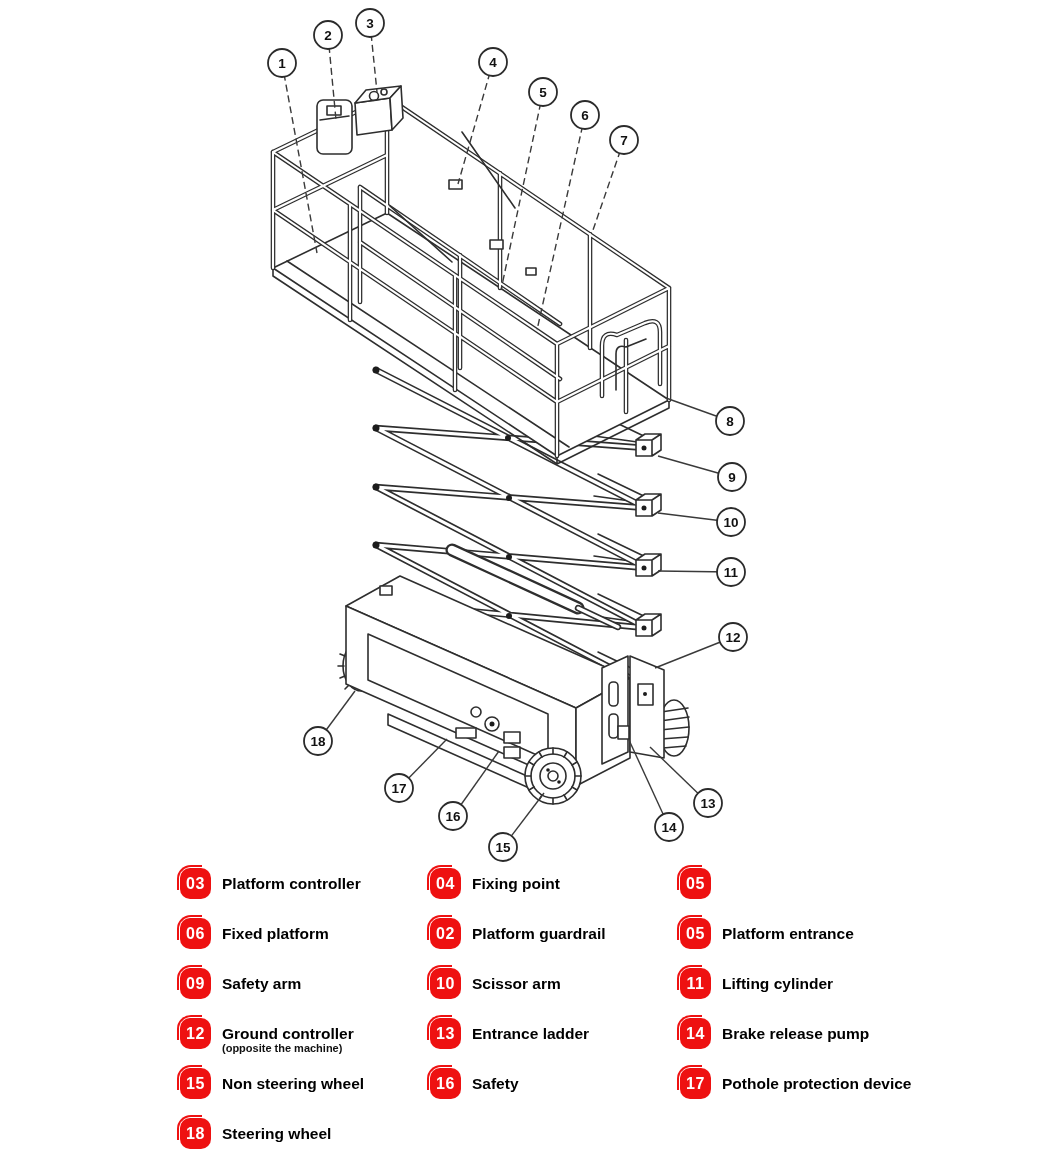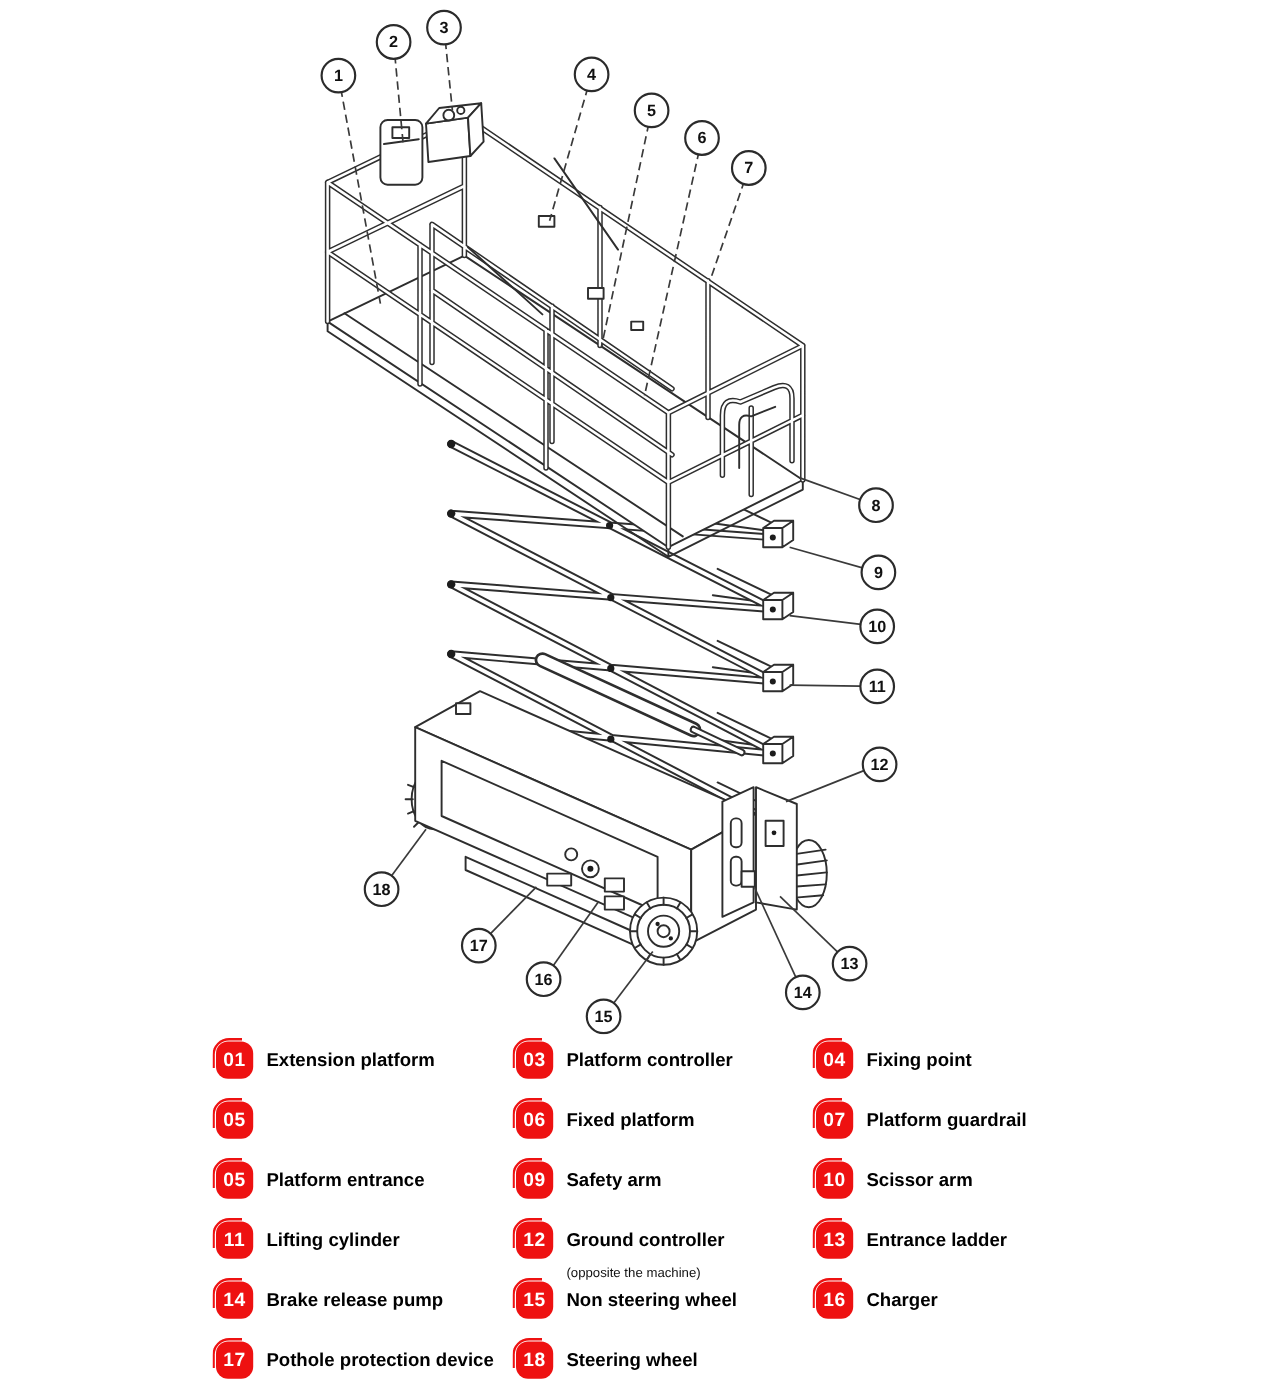--- a/index.html
+++ b/index.html
@@ -28,21 +28,21 @@
           grid-template-columns:250px 250px 250px;grid-auto-rows:50px;}
   .legend-item{display:flex;align-items:flex-start;}
   .badge{position:relative;width:31px;height:31px;border-radius:10px;background:var(--badge);
          color:#fff;font-weight:bold;font-size:16px;line-height:31px;text-align:center;
          flex:0 0 31px;letter-spacing:0.5px;}
   .badge::before{content:"";position:absolute;top:-3.5px;left:-3.5px;width:23px;height:23px;
          border-top:2.2px solid var(--badge);border-left:2.2px solid var(--badge);
          border-top-left-radius:14px;}
   .lbl{margin-left:11px;padding-top:7px;font-weight:bold;font-size:15.5px;line-height:17px;
        color:#000;max-width:195px;}
-  .sub{display:block;font-weight:normal;font-size:11px;line-height:12px;color:#111;margin-top:13px;}
+  .sub{display:block;font-weight:bold;font-size:11px;line-height:12px;color:#111;margin-top:0;}
 </style>
 </head>
 <body>
 
 <div class="page">
 
   <svg class="diagram" width="1060" height="862" viewBox="0 0 1060 862">
 
     <path class="ln" d="
       M652,440 L598,414 M652,444 L594,436
@@ -260,40 +260,36 @@
         <g>
           <line x1="318" y1="741" x2="355" y2="691" class="leader"></line>
           <circle cx="318" cy="741" r="14" class="callout-circle"></circle>
           <text x="318" y="745.5" class="callout-num">18</text>
         </g>
       </g>
   </svg>
 
   <div class="legend">
       <div class="legend-item">
-        <span class="badge">01</span>
-        <span class="lbl">Extension platform</span>
-      </div>
-      <div class="legend-item">
         <span class="badge">03</span>
         <span class="lbl">Platform controller</span>
       </div>
       <div class="legend-item">
         <span class="badge">04</span>
         <span class="lbl">Fixing point</span>
       </div>
       <div class="legend-item">
         <span class="badge">05</span>
       </div>
       <div class="legend-item">
         <span class="badge">06</span>
         <span class="lbl">Fixed platform</span>
       </div>
       <div class="legend-item">
-        <span class="badge">07</span>
+        <span class="badge">02</span>
         <span class="lbl">Platform guardrail</span>
       </div>
       <div class="legend-item">
         <span class="badge">05</span>
         <span class="lbl">Platform entrance</span>
       </div>
       <div class="legend-item">
         <span class="badge">09</span>
         <span class="lbl">Safety arm</span>
       </div>
@@ -316,21 +312,21 @@
       <div class="legend-item">
         <span class="badge">14</span>
         <span class="lbl">Brake release pump</span>
       </div>
       <div class="legend-item">
         <span class="badge">15</span>
         <span class="lbl">Non steering wheel</span>
       </div>
       <div class="legend-item">
         <span class="badge">16</span>
-        <span class="lbl">Charger</span>
+        <span class="lbl">Safety</span>
       </div>
       <div class="legend-item">
         <span class="badge">17</span>
         <span class="lbl">Pothole protection device</span>
       </div>
       <div class="legend-item">
         <span class="badge">18</span>
         <span class="lbl">Steering wheel</span>
       </div>
     </div>

